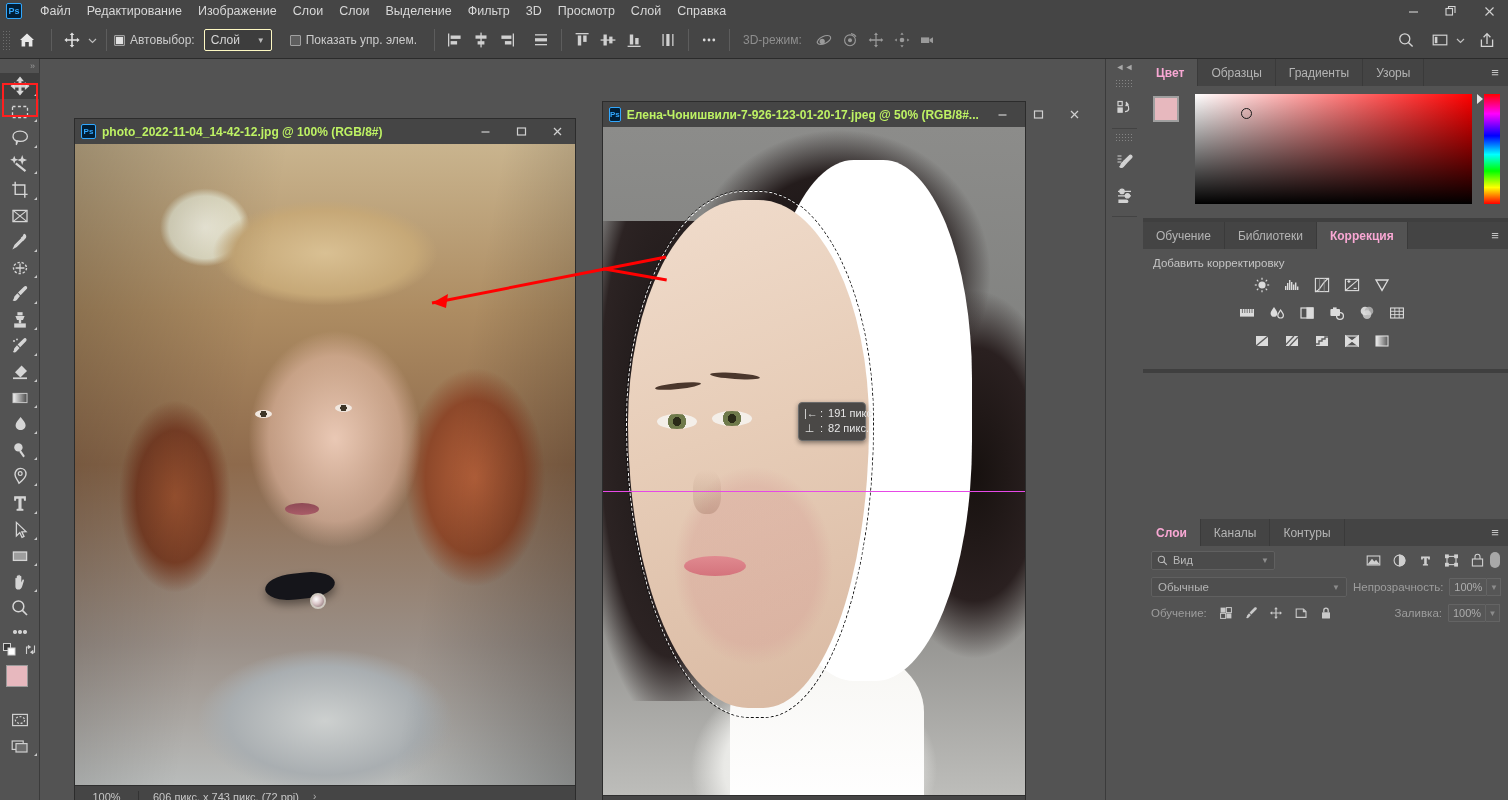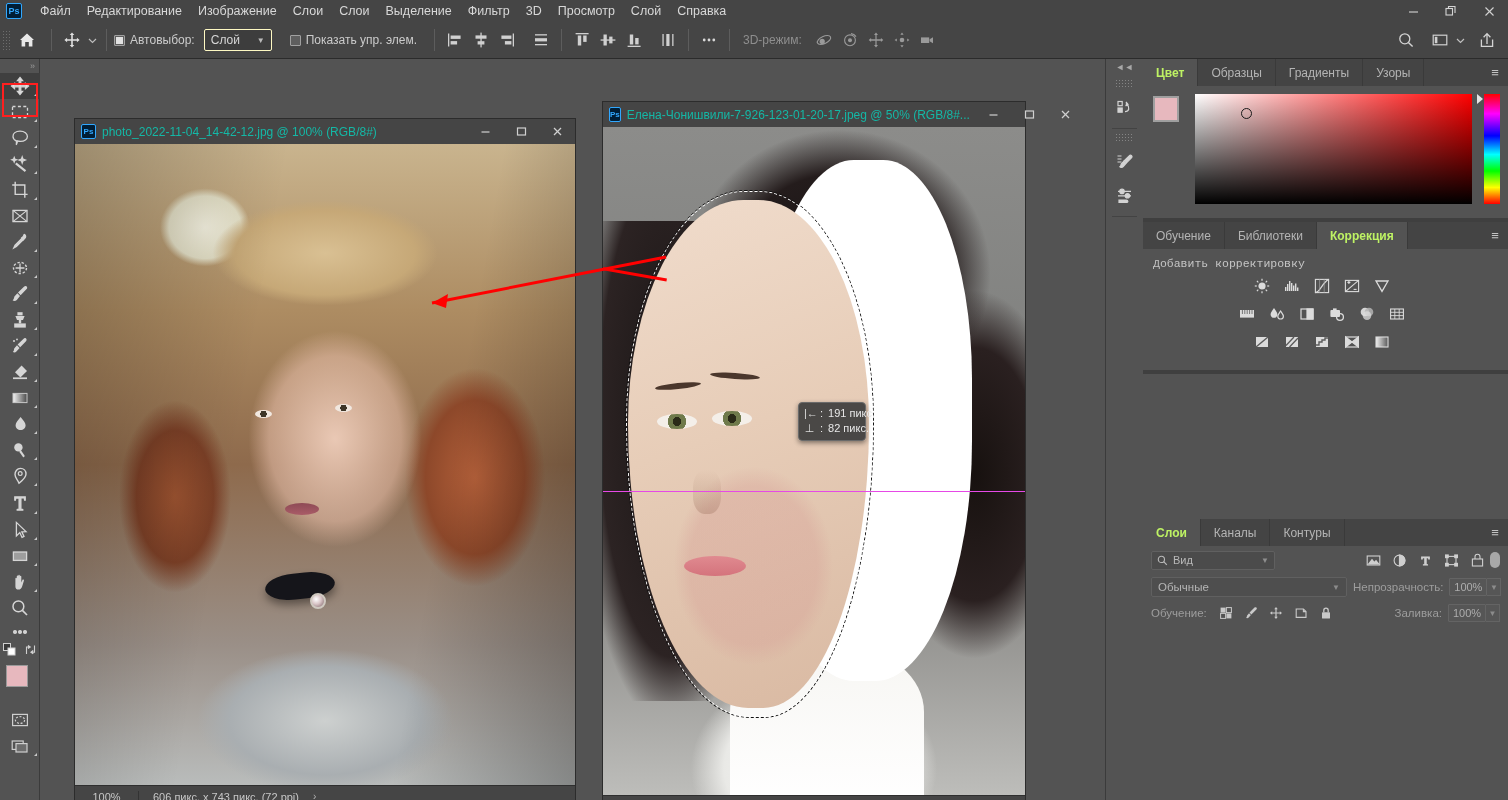--- a/index.html
+++ b/index.html
@@ -107,21 +107,21 @@
   .docwin { position: absolute; background: #3c3c3c; border: 1px solid #2c2c2c; }
   .doc-title {
     height: 25px; background: #454545; display: flex; align-items: center;
     padding-left: 6px; gap: 6px;
   }
   .doc-title .ps-mini {
     width: 15px; height: 15px; background: #001e36; border: 1px solid #31a8ff;
     border-radius: 2px; color: #31a8ff; font-size: 8px; font-weight: bold;
     display: flex; align-items: center; justify-content: center;
   }
-  .doc-title .ttl { color: #14b8a6; font-size: 12px; font-weight: normal; white-space: nowrap; }
+  .doc-title .ttl { color: #bef264; font-size: 12px; font-weight: bold; white-space: nowrap; }
   .doc-wc { margin-left: auto; display: flex; height: 25px; }
   .doc-wc .b { width: 36px; height: 25px; display: flex; align-items: center; justify-content: center; }
   .doc-wc svg { stroke: #d0d0d0; fill: none; stroke-width: 1.2; }
   .doc-status {
     height: 22px; background: #454545; display: flex; align-items: center;
     color: #c7c7c7; font-size: 11px; border-top: 1px solid #2f2f2f;
   }
   .doc-status .zoom { width: 64px; text-align: center; border-right: 1px solid #333; }
   .doc-status .dims { padding-left: 14px; }
   .doc-status .arrow { margin-left: 14px; color: #b5b5b5; font-size: 10px; }
@@ -217,21 +217,21 @@
   #rightdock {
     position: absolute; top: 59px; left: 1143px; width: 365px; height: 741px;
     background: #535353;
   }
   .panel { background: #535353; }
   .tabrow { display:flex; height: 27px; background:#444444; align-items:stretch; position:relative;}
   .tabrow .tab {
     display:flex; align-items:center; padding:0 13px; font-size:12px; color:#b4b4b4;
     background:#444444; border-right:1px solid #3a3a3a;
   }
-  .tabrow .tab.active { background:#535353; color:#bef264; font-weight:bold;text-align:right; }
+  .tabrow .tab.active { background:#535353; color:#f9a8d4; font-weight:bold;text-align:right; }
   .tabrow .menu-btn {
     margin-left:auto; width:26px; display:flex; align-items:center; justify-content:center;
     color:#c4c4c4; font-size:13px;
   }
   .tabrow .fill { flex:1; background:#444444; }
 
   
   #colorpanel-body { height: 132px; background:#535353; display:flex; padding:8px 8px 10px 8px; }
   #cp-swatches { position:relative; width:42px; height:46px; }
   #cp-fg { position:absolute; left:2px; top:2px; width:26px; height:26px; background:#e7b8be; border:2px solid #9f9f9f;}
@@ -240,21 +240,21 @@
     background: linear-gradient(to top, #000 0%, rgba(0,0,0,0) 100%),
                 linear-gradient(to right, #fff 0%, #ff0000 100%); }
   #cp-picker { position:absolute; left:46px; top:14px; width:11px; height:11px;
     border:1.4px solid #1a1a1a; border-radius:50%; }
   #cp-hue { width:16px; height:110px; margin-left:12px; position:relative;
     background: linear-gradient(to bottom,#ff0000,#ff00ff 18%,#0000ff 38%,#00ffff 55%,#00ff00 70%,#ffff00 85%,#ff0000 100%); }
   #cp-hue-mark { position:absolute; left:-7px; top:0; width:0;height:0;
     border-top:5px solid transparent;border-bottom:5px solid transparent;border-left:6px solid #e5e5e5;}
 
   
-  #adjpanel-body { background:#535353; padding:8px 8px 10px 0;font-family:Liberation Mono, monospace; }
+  #adjpanel-body { background:#535353; padding:8px 8px 10px 0; }
   #adj-title { color:#c5c5c5; font-size:11.5px; padding-left:10px; margin-bottom:6px; }
   .adj-row { display:flex; justify-content:center; gap:8px; margin-bottom:8px; }
   .adj-ic { width:22px; height:20px; display:flex; align-items:center; justify-content:center; }
   .adj-ic svg { stroke:#dcdcdc; fill:none; stroke-width:1.2;}
   .adj-ic.f svg { fill:#dcdcdc; stroke:none;}
 
   
   #layerspanel { position:absolute; top:460px; left:0; width:365px; height:341px; background:#535353;}
   #lp-filter { height:28px; display:flex; align-items:center; padding:0 8px; gap:0; }
   #lp-search {

